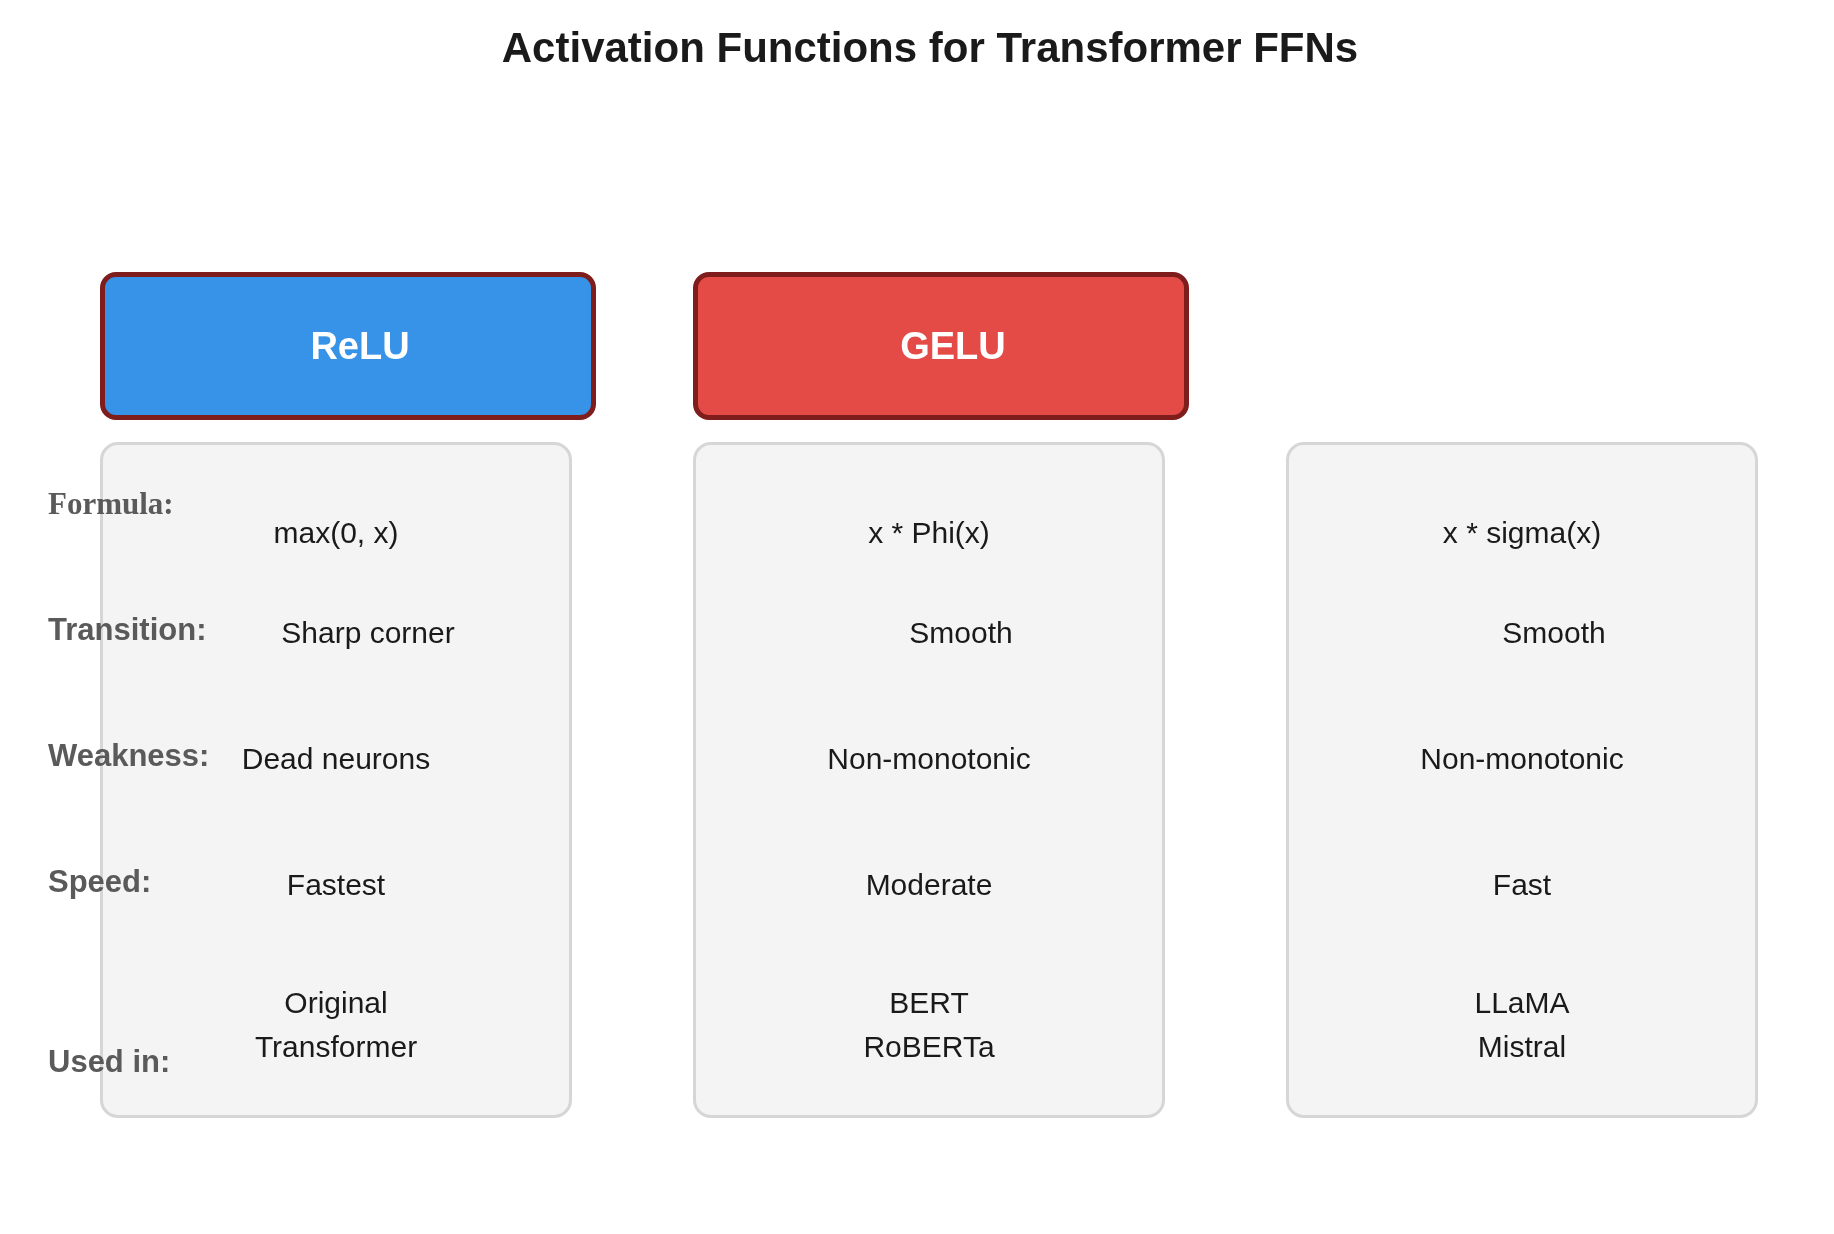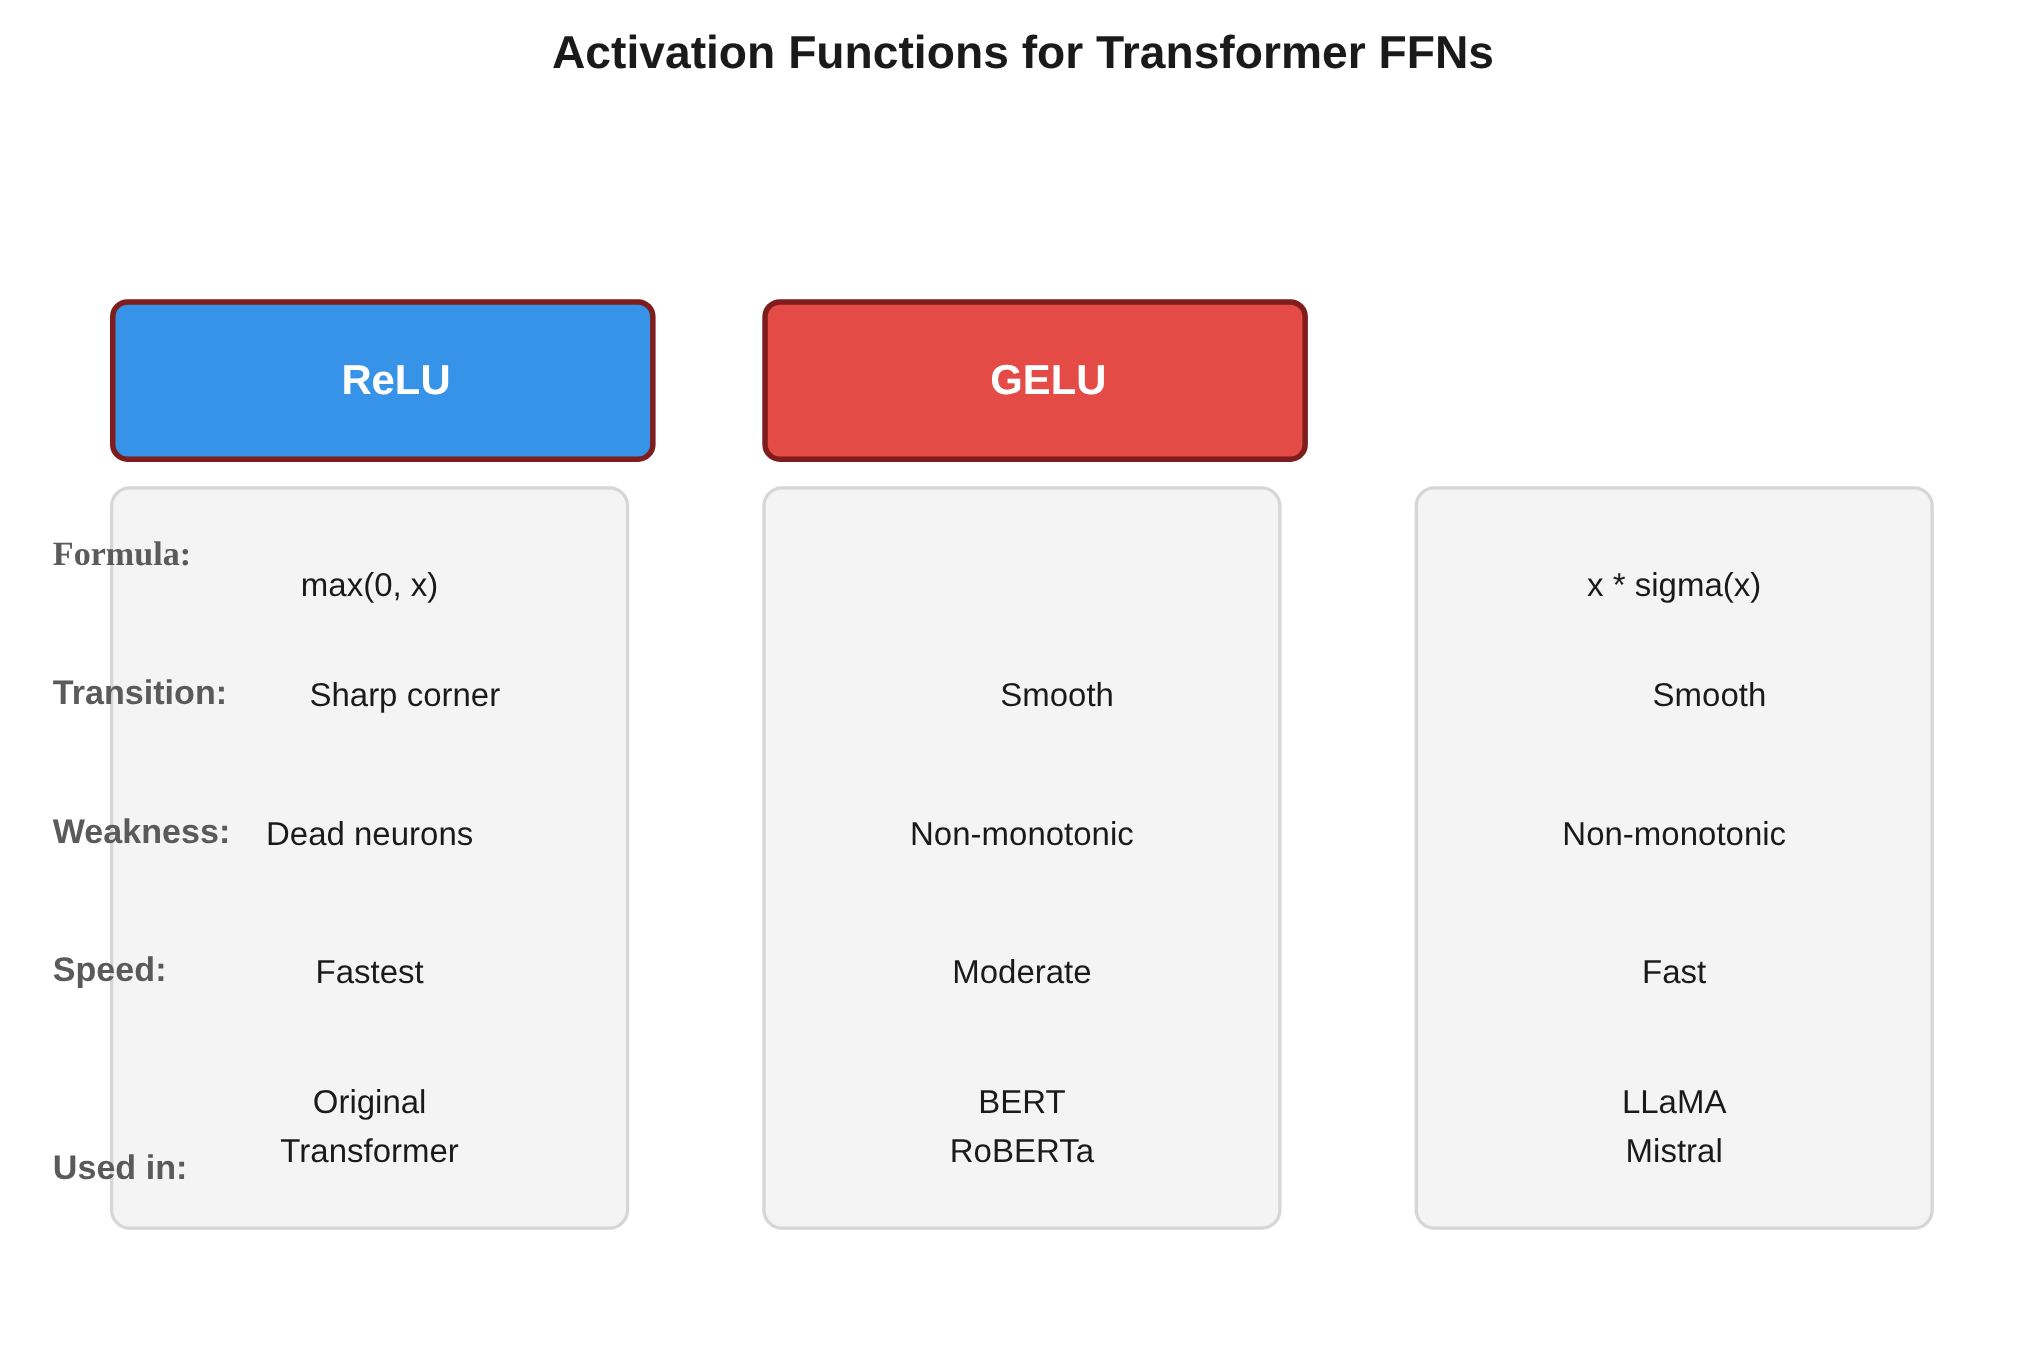--- a/index.html
+++ b/index.html
@@ -122,20 +122,21 @@
       <div class="cell cell-2">Dead neurons</div>
       <div class="cell cell-3">Fastest</div>
       <div class="cell cell-4">Original
 Transformer</div>
     </div>
   </div>
 
   <div class="column col-2">
     <div class="header-box" style="background-color: rgb(228, 75, 70);">GELU</div>
     <div class="card">
+      <div class="cell cell-0">x * Phi(x)</div>
       <div class="cell cell-1">Smooth</div>
       <div class="cell cell-2">Non-monotonic</div>
       <div class="cell cell-3">Moderate</div>
       <div class="cell cell-4">BERT
 RoBERTa</div>
     </div>
   </div>
 
   <div class="column col-3">
     <div class="card">

